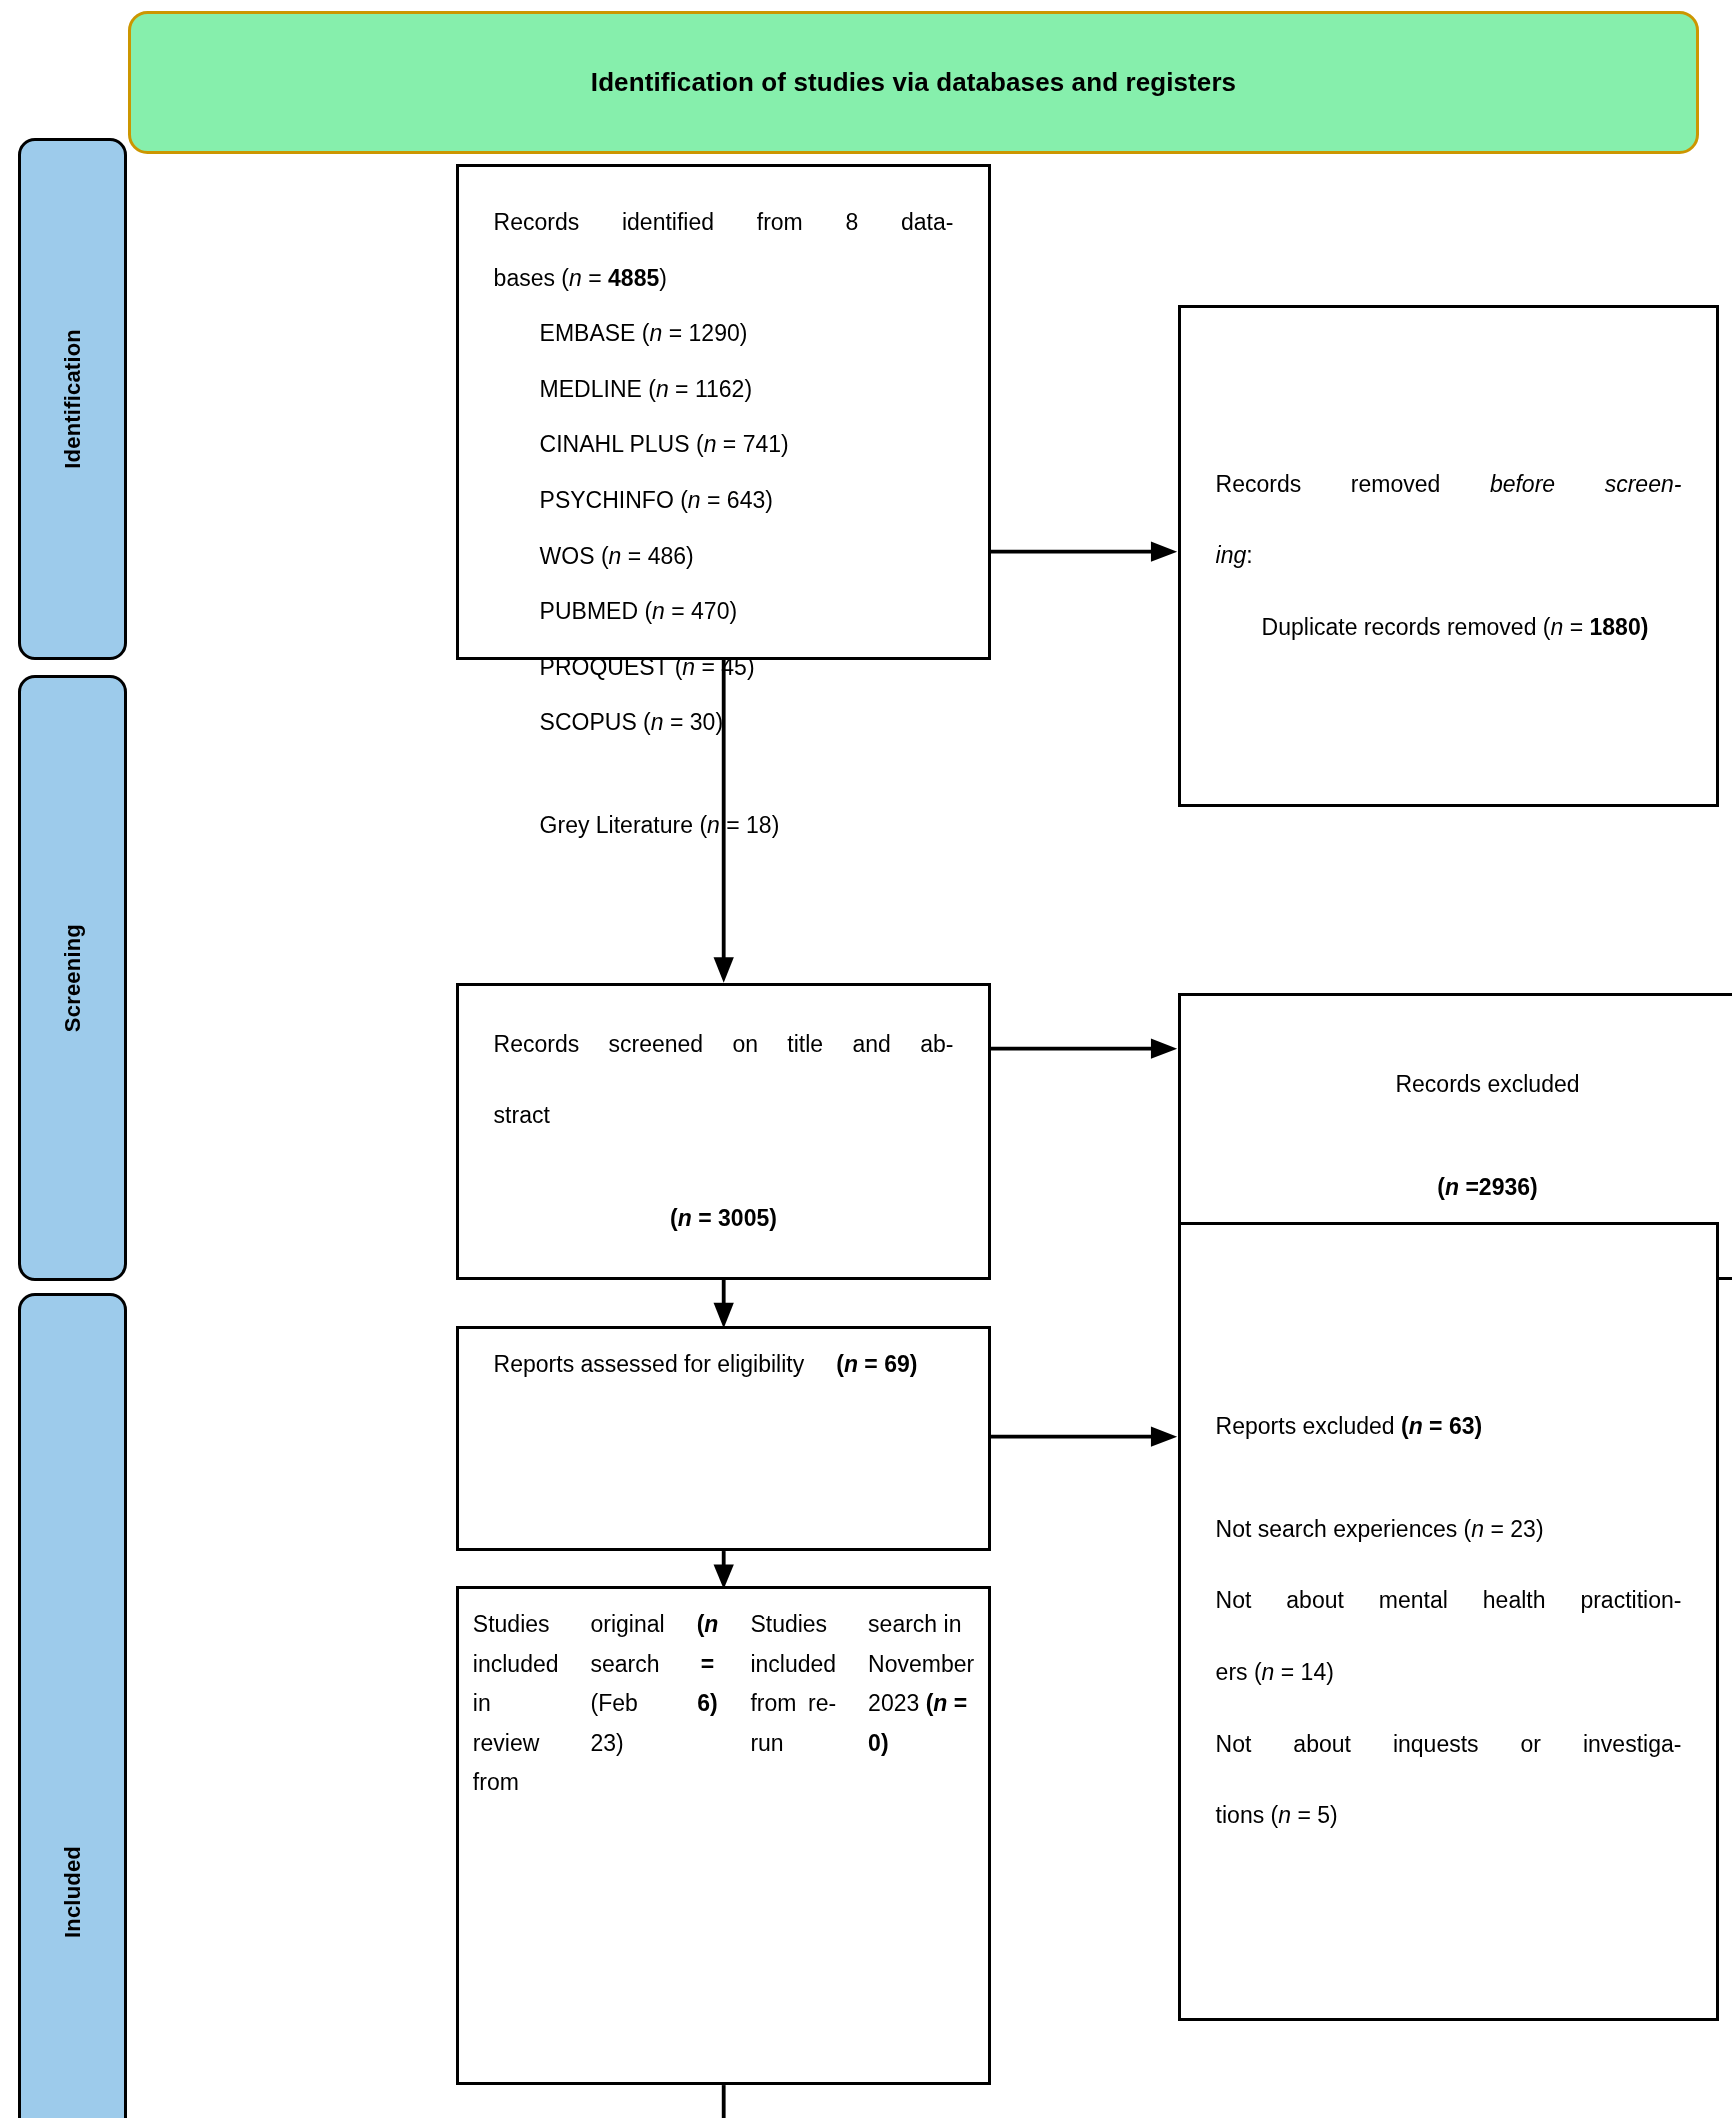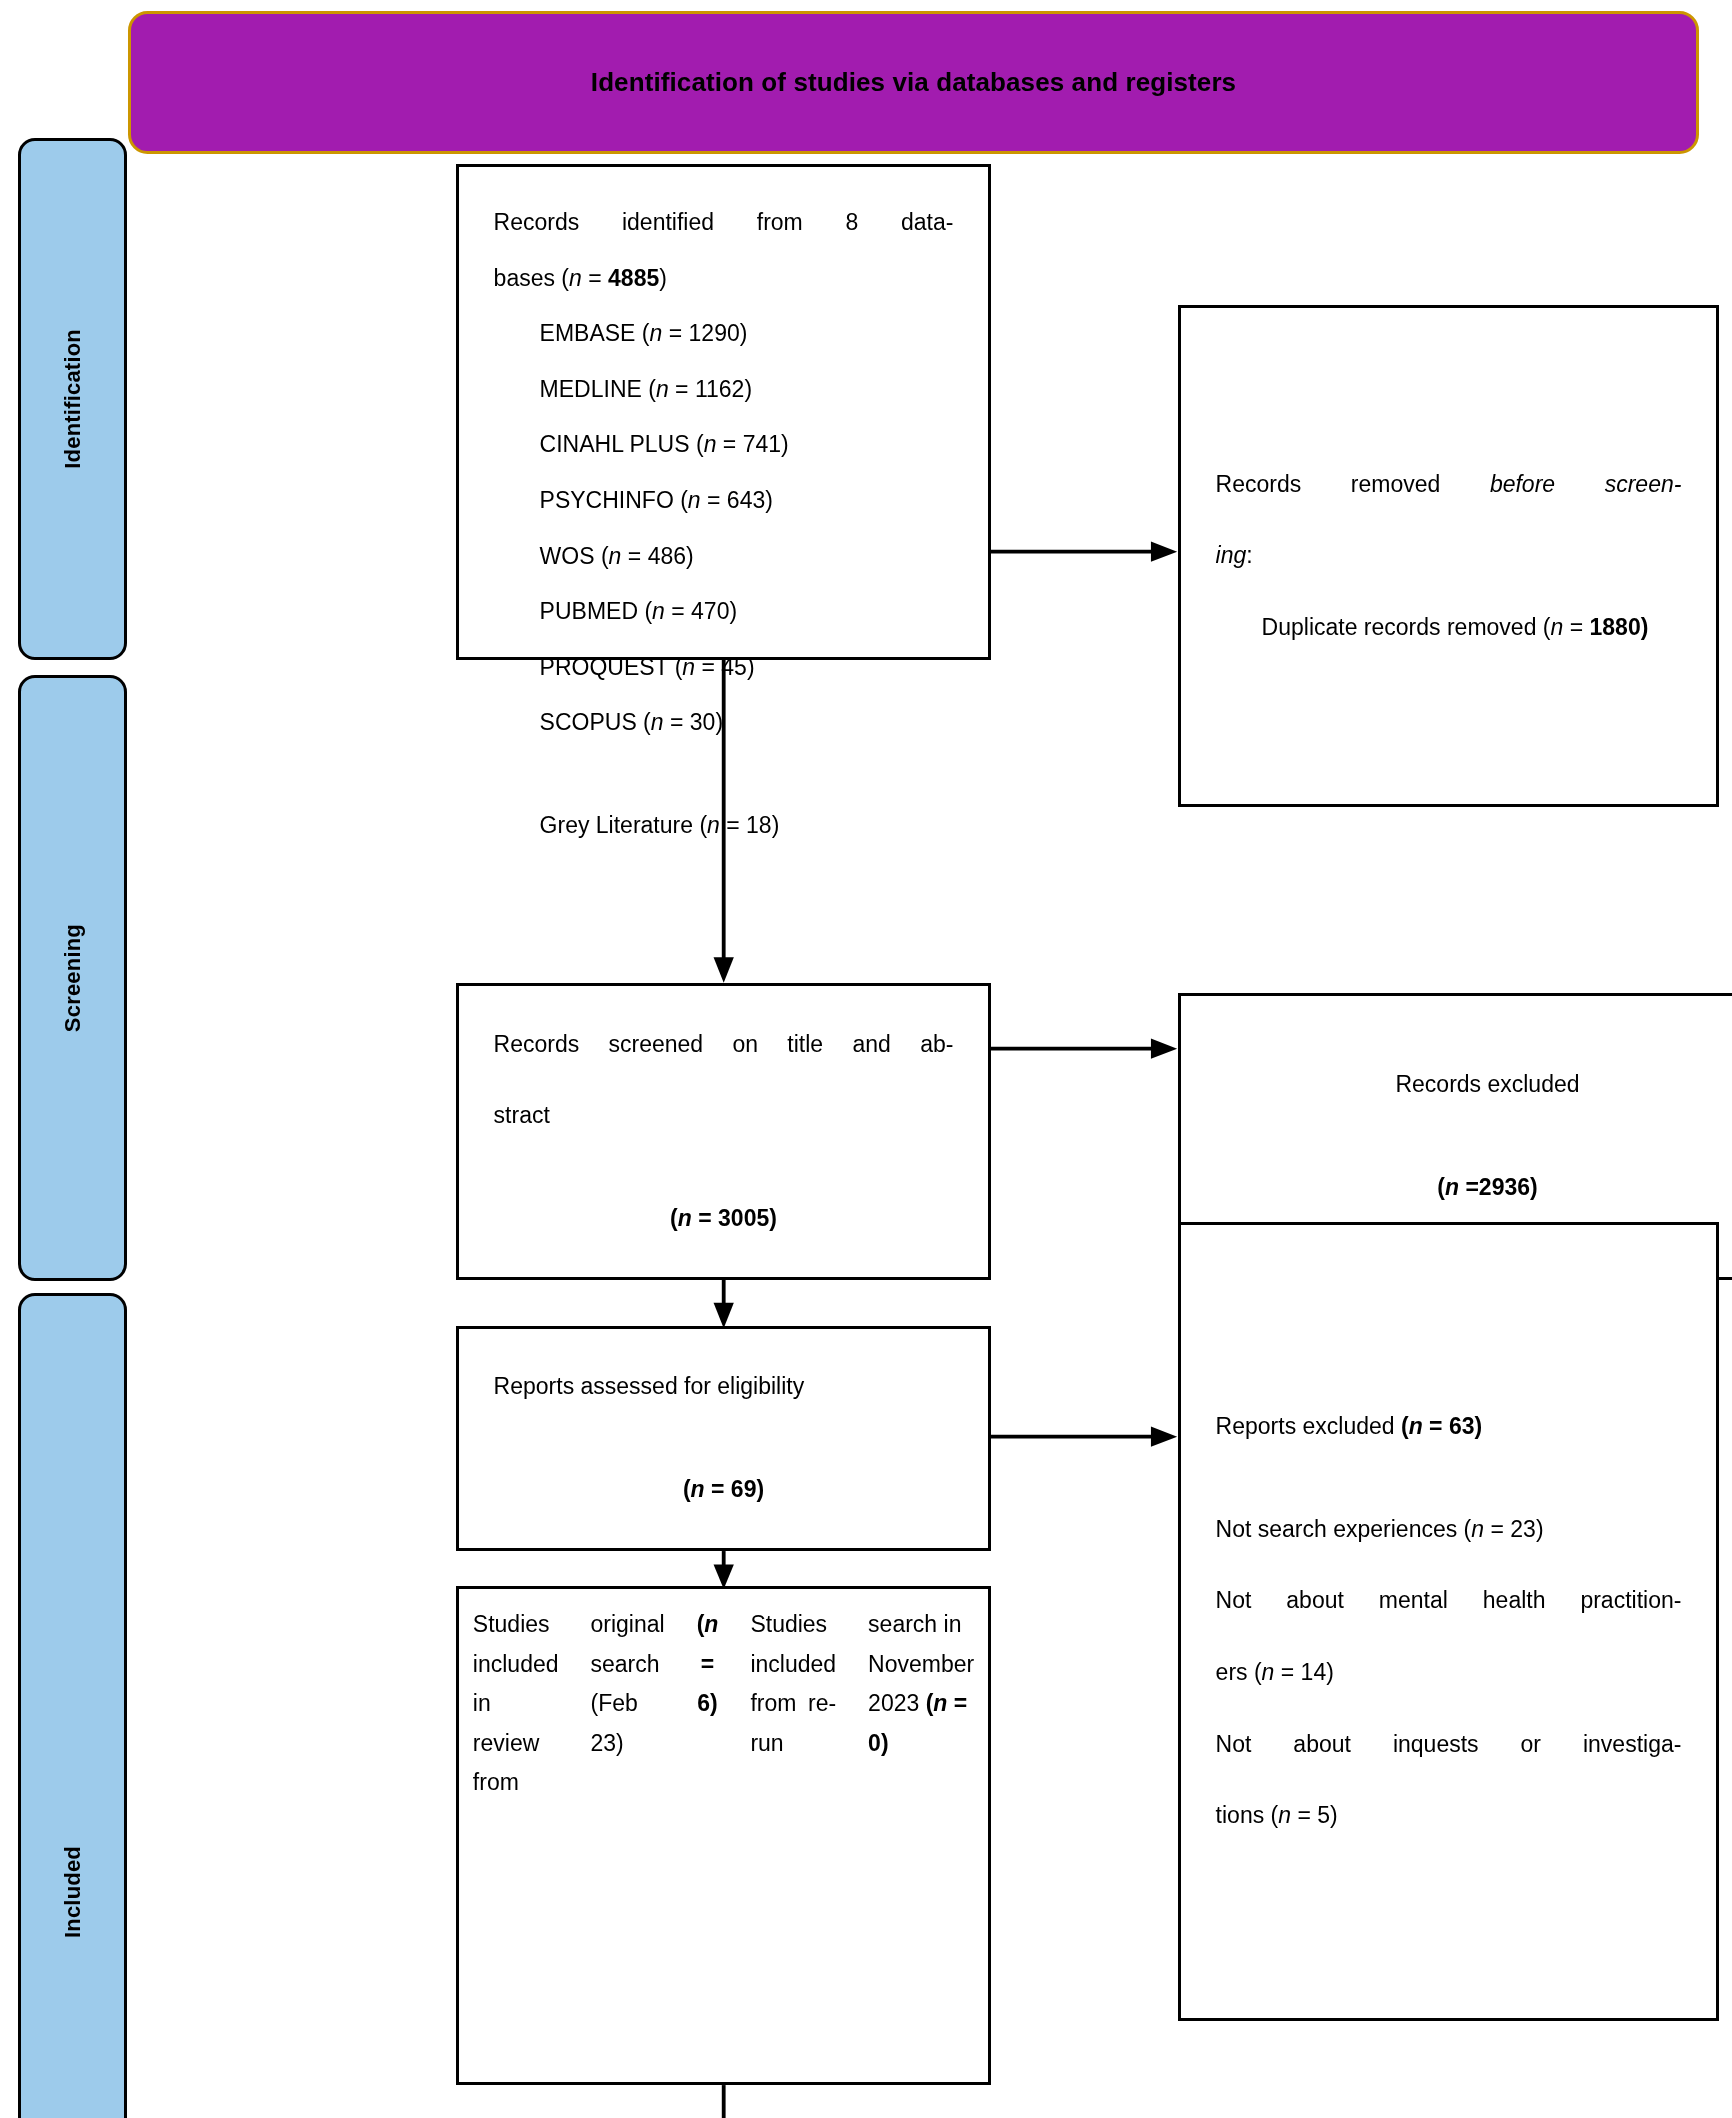--- a/index.html
+++ b/index.html
@@ -15,21 +15,21 @@
     height:2488px;
     background:#fff;
     overflow:hidden;
   }
 
   
   .banner{
     position:absolute;
     left:128px; top:10.6px;
     width:1571px; height:143px;
-    background:#a21caf;
+    background:#86efac;
     border:3.8px solid #CC9600;
     border-radius:19.5px;
     box-sizing:border-box;
     display:flex;align-items:center;justify-content:center;
   }
   .banner-label{
     font-size:26px;
     font-weight:bold;
     letter-spacing:0.1px;
     color:#000;
@@ -89,21 +89,21 @@
   #box-screened     { left:456px; top:983px; width:535px; height:297px;  }
   #box-excluded     { left:1178px; top:993px; width:619px; height:287px;  }
   #box-eligibility  { left:456px; top:1326px; width:535px; height:225px;  }
   #box-reports-excl { left:1178px; top:1222px; width:541px; height:799px; }
   #box-studies-incl { left:456px; top:1586px; width:535px; height:499px; }
 
   #box-identified   { padding-top:20.3px; }
   #box-removed      { display:flex;flex-direction:column;justify-content:center; }
   #box-screened     { display:flex;flex-direction:column;justify-content:center; }
   #box-excluded     { display:flex;flex-direction:column;justify-content:center; }
-  #box-eligibility  { display:flex;flex-direction:column;justify-content:center; }
+  #box-eligibility  { display:flex;flex-direction:row;}
   #box-reports-excl { display:flex;flex-direction:column;justify-content:center; }
   #box-studies-incl { display:flex;flex-direction:row;justify-content:center; }
 
   
   .conn{ position:absolute; }
   .conn svg{ display:block; overflow:visible; }
 </style>
 </head>
 <body>
 

